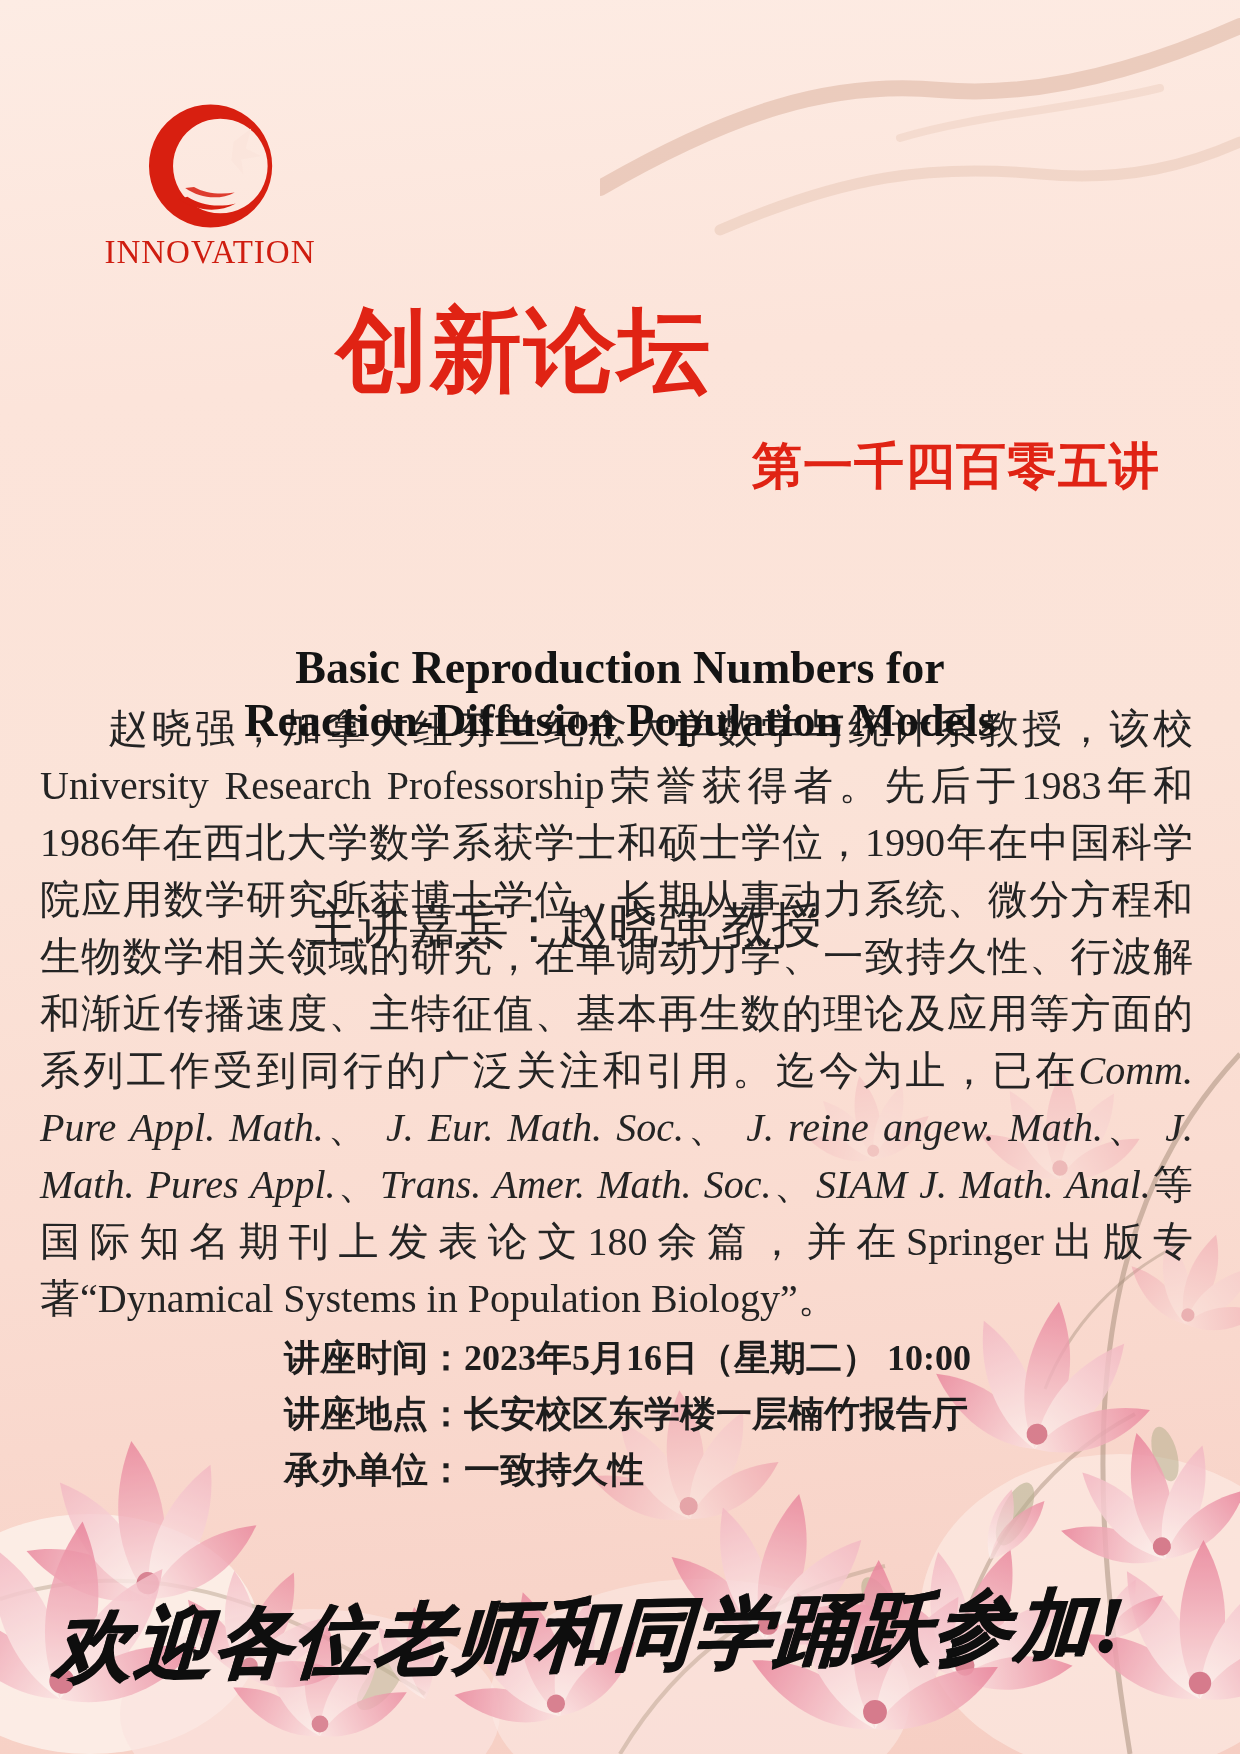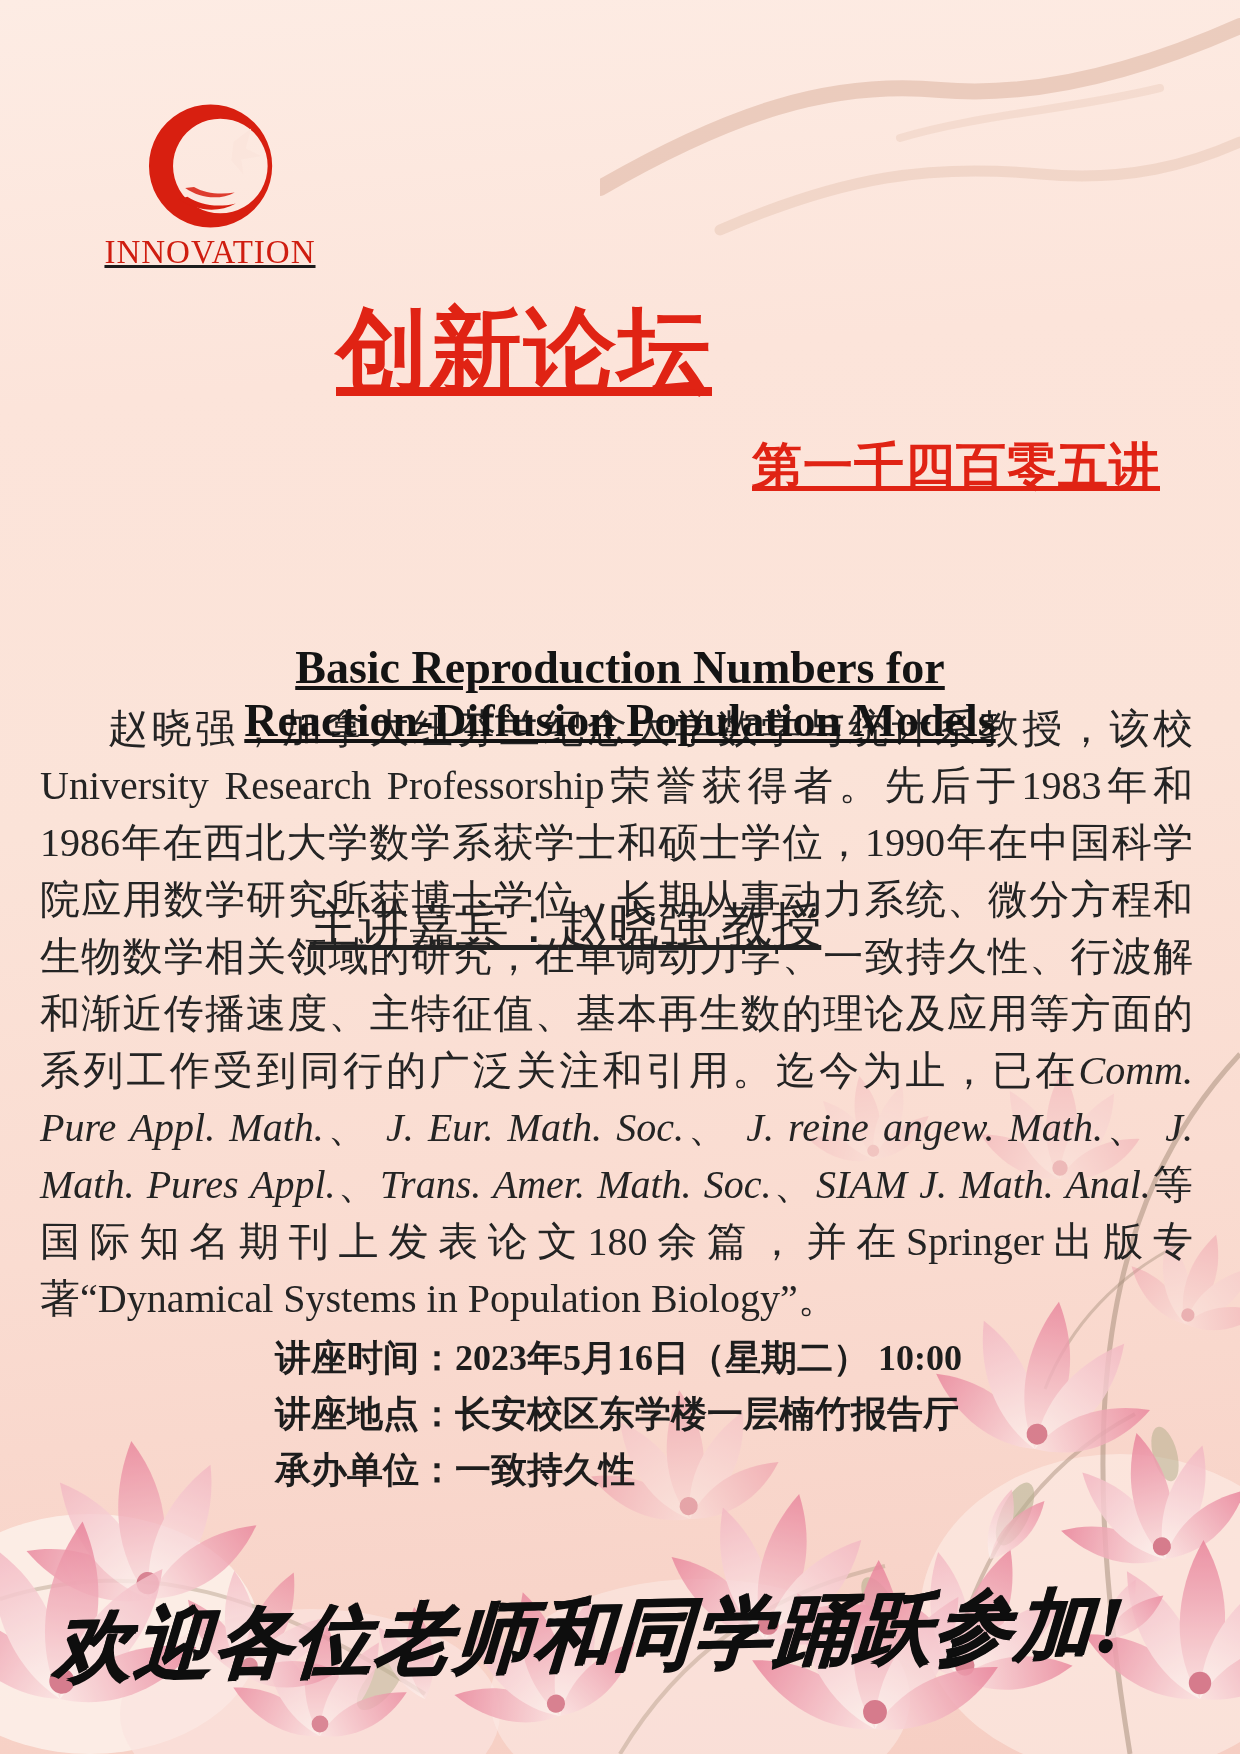--- a/index.html
+++ b/index.html
@@ -49,40 +49,40 @@
     position:absolute;left:40px;right:47px;top:700px;
     font-size:40px;line-height:57px;
     text-align:justify;text-justify:inter-character;
     text-indent:1.7em;color:#242424;
     font-family:"Liberation Serif",serif;
     z-index:3;
   }
   .bio .it{font-style:italic;}
   
   .details{
-    position:absolute;left:275px;top:1330px;
+    position:absolute;left:284px;top:1330px;
     font-size:36px;line-height:56px;font-weight:bold;
     color:#1d1d1d;z-index:3;white-space:nowrap;
     font-family:"Liberation Serif",serif;
   }
   
   .welcome{
     position:absolute;left:0;right:0;top:1583px;
     text-align:center;padding-right:60px;
     font-size:78px;font-weight:bold;font-style:italic;
     font-family:"Liberation Serif",serif;
     color:#0e0e0e;letter-spacing:2px;white-space:nowrap;
     transform:rotate(-1.2deg) skewX(-4deg);
     text-shadow:1.5px 0 0 #0e0e0e,0 1.5px 0 #0e0e0e;
     z-index:5;
   }
   
   .ridges{position:absolute;top:18px;right:0;z-index:1;}
   .flowers{position:absolute;left:0;bottom:0;z-index:2;}
-  .txt{position:relative;z-index:4;text-decoration:underline;}
+  .txt{position:relative;z-index:4;}
 </style>
 </head>
 <body>
 
 <div class="poster">
 
   <svg class="ridges" width="640" height="230" viewBox="0 0 640 230" aria-hidden="true">
     <path d="M0 170 C 130 95 230 62 340 72 C 445 81 550 48 640 8" stroke="rgba(190,130,100,0.28)" stroke-width="16" fill="none" stroke-linecap="round"></path>
     <path d="M120 212 C 245 158 330 146 440 156 C 530 164 590 146 640 124" stroke="rgba(200,150,120,0.20)" stroke-width="11" fill="none" stroke-linecap="round"></path>
     <path d="M300 120 C 380 96 470 92 560 70" stroke="rgba(205,155,125,0.16)" stroke-width="8" fill="none" stroke-linecap="round"></path>

